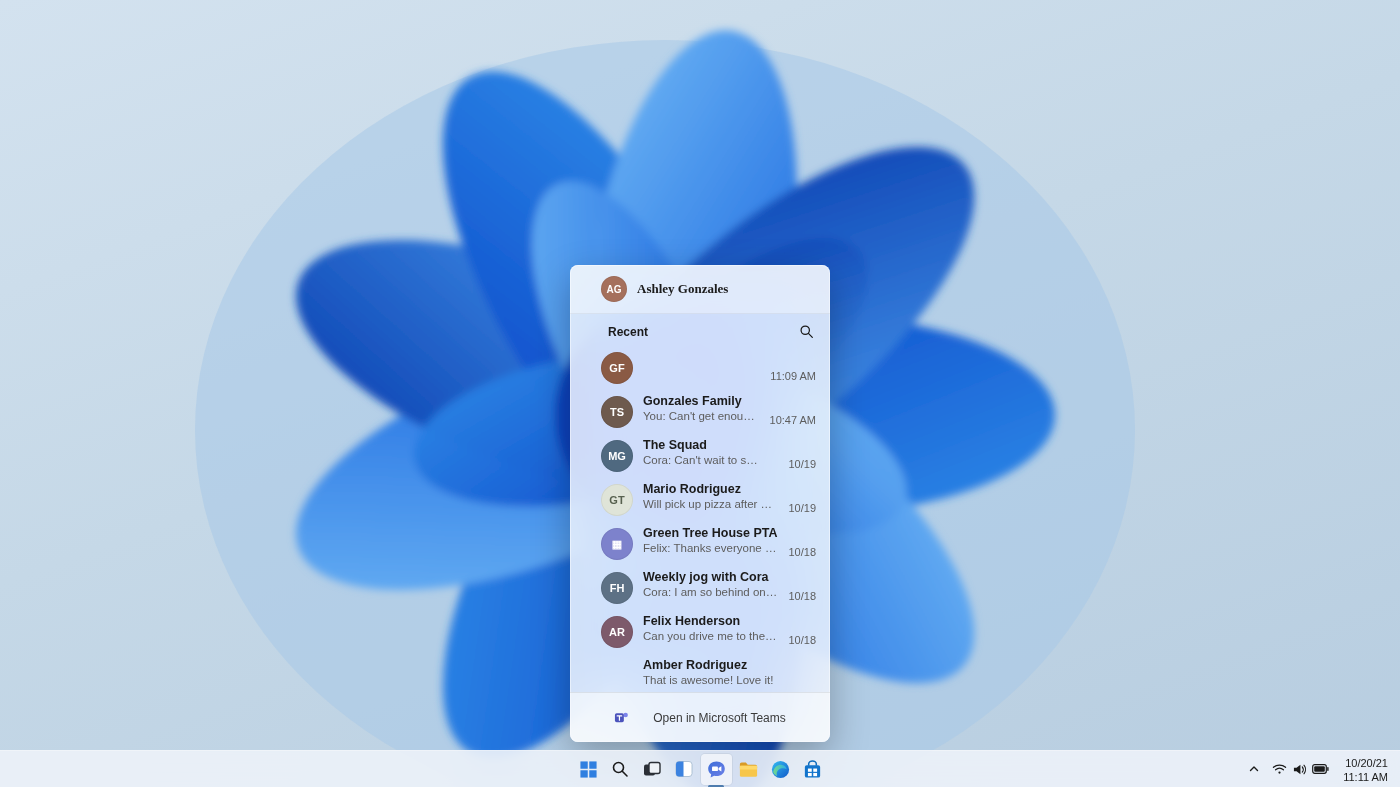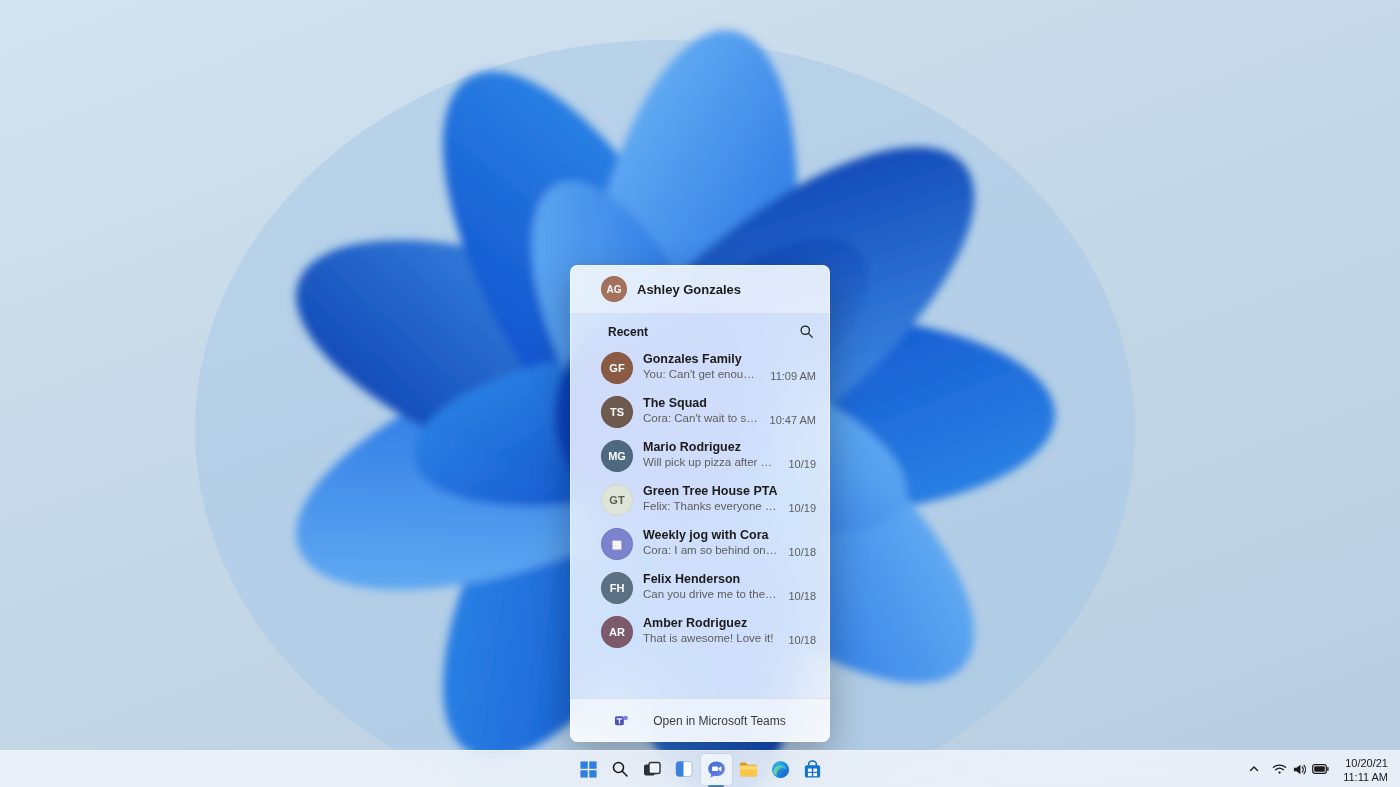--- a/index.html
+++ b/index.html
@@ -10,45 +10,45 @@
   .bloom { position:absolute; inset:0; }
 
   
   .flyout { position:absolute; left:570px; top:265px; width:260px; height:477px;
     border-radius:8px; background:rgba(243,246,250,0.85);
     backdrop-filter:blur(30px) saturate(150%);
     box-shadow:0 14px 38px rgba(0,0,0,0.28), inset 0 0 0 1px rgba(255,255,255,0.45);
     display:flex; flex-direction:column; overflow:hidden; }
   .fly-header { display:flex; align-items:center; gap:10px; padding:11px 14px;
     background:rgba(255,255,255,0.35); border-bottom:1px solid rgba(0,0,0,0.05); flex-shrink:0; }
-  .fly-name { font-size:13px; font-weight:bold; color:#1b1b1b; }
+  .fly-name { font-size:13px; font-weight:bold; color:#1b1b1b;font-family:Liberation Serif, serif; }
   .fly-actions { display:flex; gap:7px; padding:14px 13px 9px; flex-shrink:0; }
   .action-btn { flex:1; display:flex; align-items:center; justify-content:center; gap:8px;
     height:31px; background:rgba(255,255,255,0.9); border:1px solid rgba(0,0,0,0.14);
     border-radius:4px; font-size:12.5px; color:#1b1b1b; cursor:pointer;
     font-family:"Liberation Sans", sans-serif; }
   .recent-bar { display:flex; align-items:center; justify-content:space-between;
     padding:8px 14px 3px; flex-shrink:0; }
   .recent-label { font-size:12px; font-weight:bold; color:#1b1b1b;padding-left:24px; }
   .icon-btn { display:flex; align-items:center; justify-content:center; cursor:pointer;
     background:none; border:none; padding:2px; }
   .conv-list { flex:1; overflow:hidden; padding-top:2px; }
   .row { display:flex; align-items:flex-start; gap:10px; padding:6px 14px; height:44px; cursor:pointer; }
   .avatar { width:32px; height:32px; border-radius:50%; display:flex; align-items:center;
     justify-content:center; font-size:11px; font-weight:bold; color:#fff; flex-shrink:0;
     box-shadow:inset 0 0 0 1px rgba(0,0,0,0.06);margin-left:17px; }
   .avatar.small { width:26px; height:26px; font-size:10px; }
-  .row-main { flex:1; min-width:0; }
+  .row-main { flex:1; min-width:0;margin-top:42px; }
   .row-name { font-size:12.5px; font-weight:bold; color:#1b1b1b; margin-bottom:2px;
     white-space:nowrap; overflow:hidden; text-overflow:ellipsis; }
   .row-preview { font-size:11.5px; color:#5d5d5d; white-space:nowrap; overflow:hidden;
     text-overflow:ellipsis; }
   .row-time { font-size:11px; color:#5d5d5d; margin-top:18px; white-space:nowrap; }
   .fly-footer { display:flex; align-items:center; justify-content:center; gap:24px;
-    height:44px; border-top:1px solid rgba(0,0,0,0.08); background:rgba(250,251,253,0.6);
+    height:50px; border-top:1px solid rgba(0,0,0,0.08); background:rgba(250,251,253,0.6);
     font-size:12px; color:#3b3b3b; cursor:pointer; flex-shrink:0; }
 
   
   .taskbar { position:absolute; left:0; right:0; bottom:0; height:37px;
     background:rgba(238,243,249,0.88); backdrop-filter:blur(24px);
     border-top:1px solid rgba(255,255,255,0.35); }
   .tb-center { position:absolute; left:50%; top:0; height:100%; transform:translateX(-50%);
     display:flex; align-items:center; }
   .tb-btn { width:31px; height:31px; margin:0 0.5px; display:flex; align-items:center;
     justify-content:center; border-radius:4px; position:relative; cursor:pointer;

